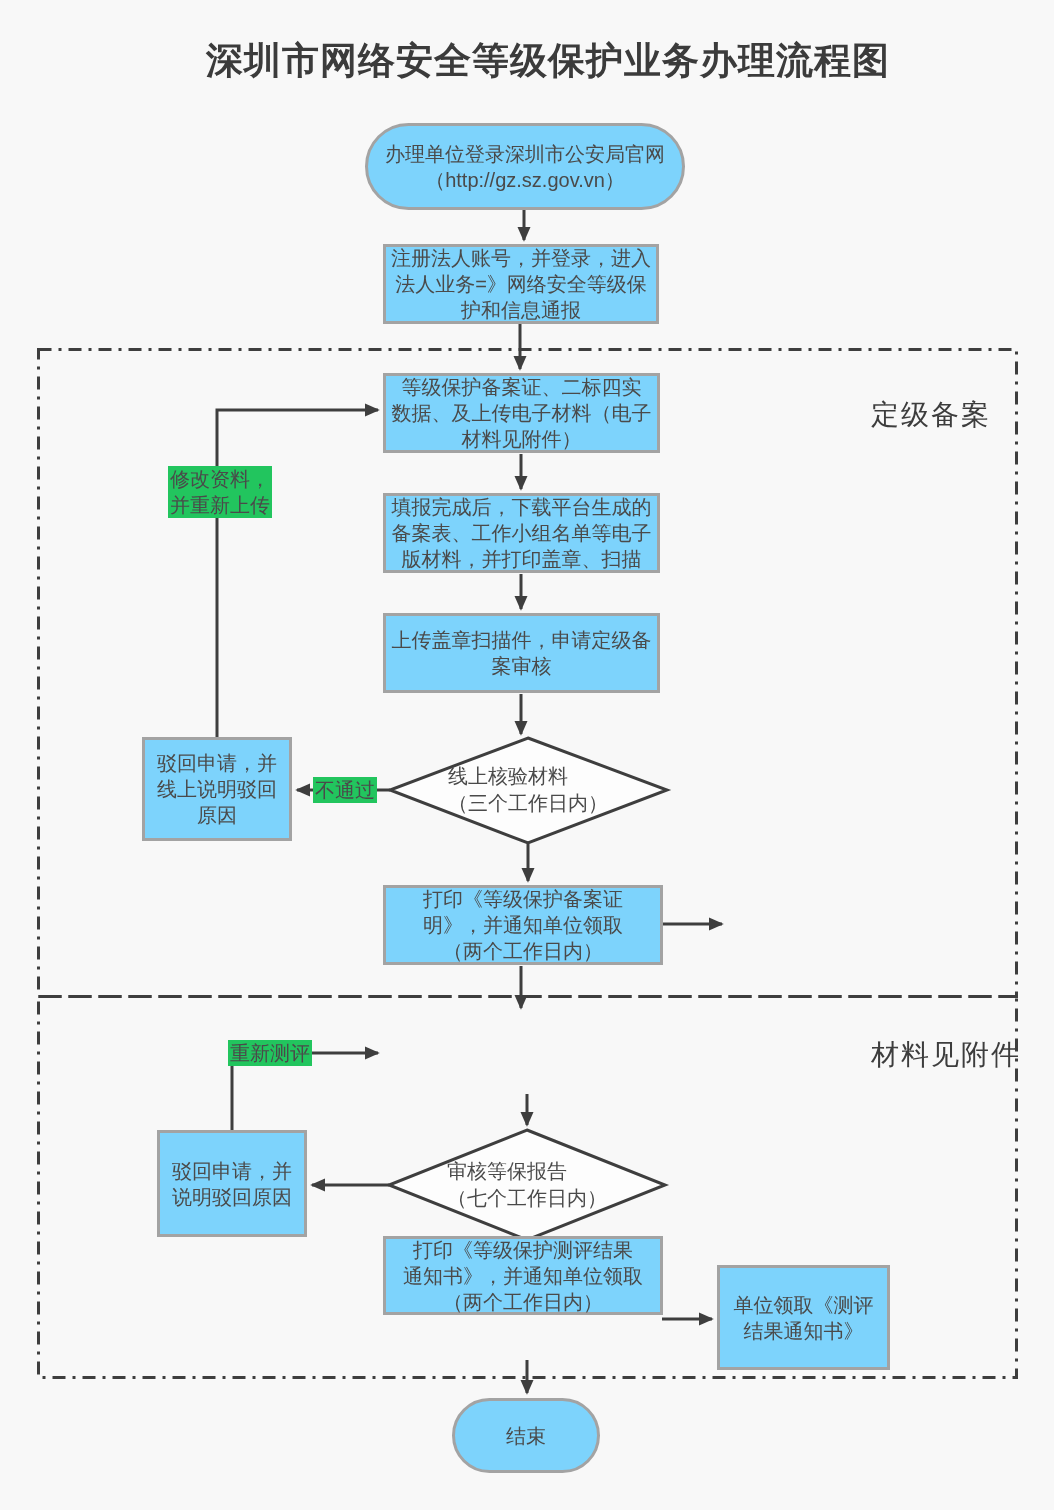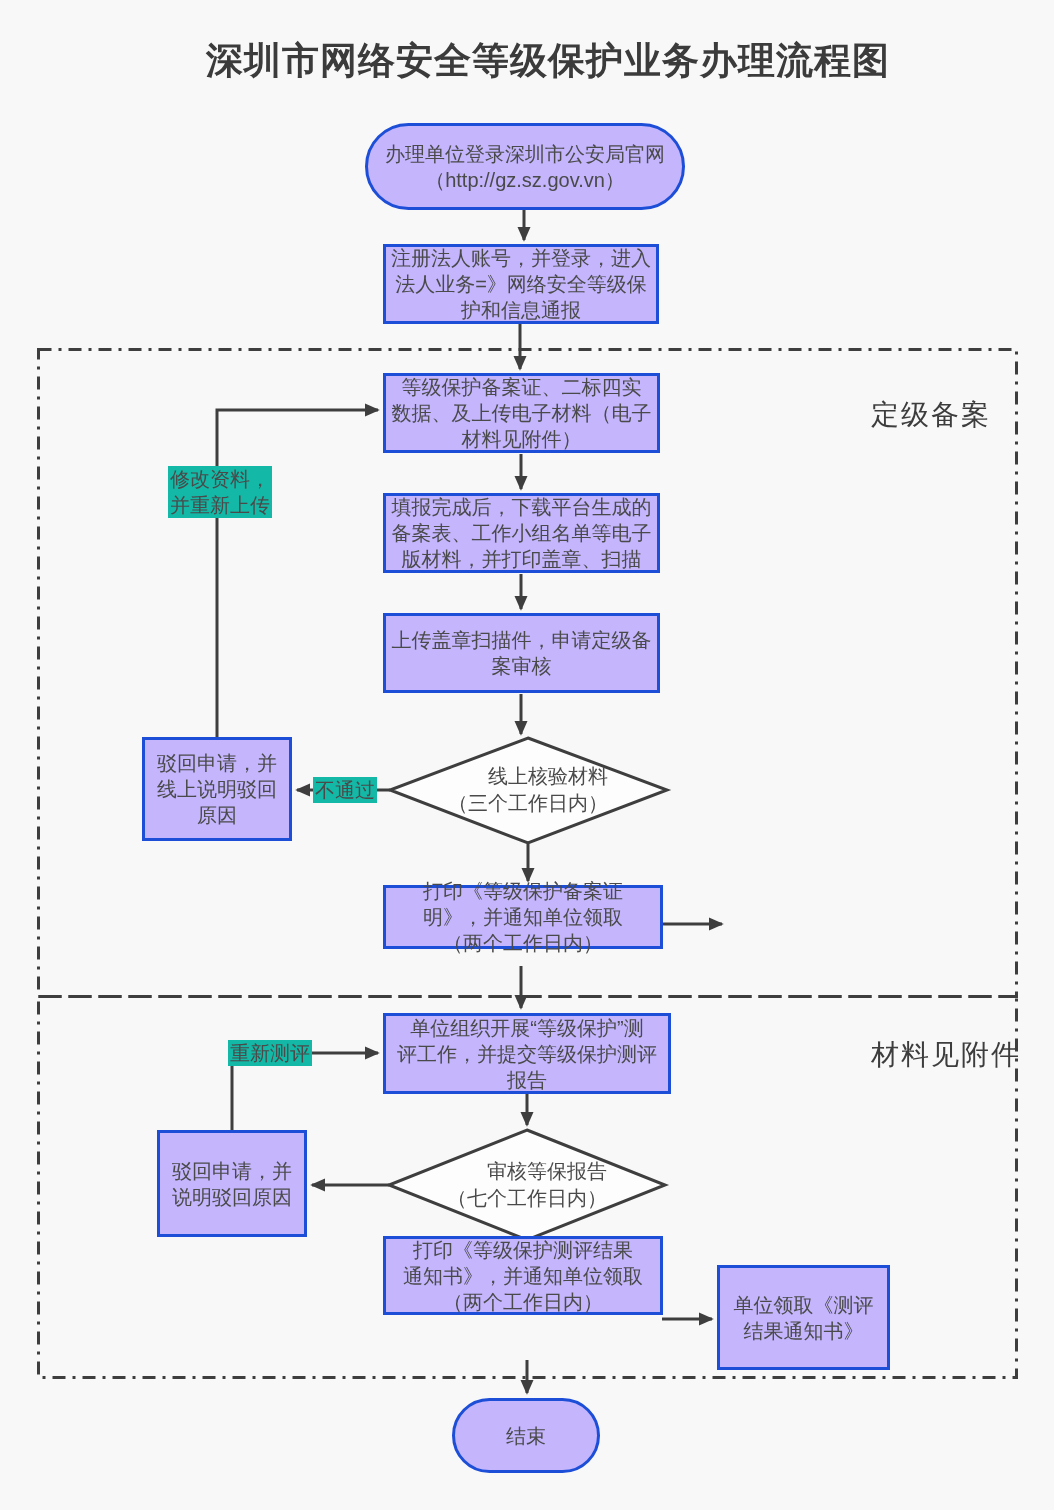--- a/index.html
+++ b/index.html
@@ -1,27 +1,27 @@
 <!DOCTYPE html>
 <html><head>
 <meta charset="utf-8">
 <style>
   html,body{margin:0;padding:0;background:#f8f8f8;}
   .canvas{position:relative;width:1054px;height:1510px;background:#f8f8f8;
           font-family:"Liberation Sans",sans-serif;color:#4a4a4a;overflow:hidden;}
   .title{position:absolute;top:36px;left:0;width:100%;text-align:center;
          font-size:37px;font-weight:bold;color:#3b3b3b;z-index:3;letter-spacing:1px;margin-left:21px;}
   svg.layer{position:absolute;left:0;top:0;z-index:1;}
-  .node{position:absolute;background:#c4b5fd;border:3px solid #1d4ed8;box-sizing:border-box;
+  .node{position:absolute;background:#7dd3fc;border:3px solid #a3a3a3;box-sizing:border-box;
         display:flex;align-items:center;justify-content:center;text-align:center;
         white-space:pre-line;font-size:20px;line-height:26px;z-index:2;}
   .stadium{border-radius:46px;}
   .dtext{position:absolute;display:flex;align-items:center;justify-content:center;
-         text-align:right;white-space:pre-line;font-size:20px;line-height:27px;z-index:2;}
-  .elabel{position:absolute;background:#14b8a6;font-size:20px;line-height:26px;
+         text-align:left;white-space:pre-line;font-size:20px;line-height:27px;z-index:2;}
+  .elabel{position:absolute;background:#22c55e;font-size:20px;line-height:26px;
           white-space:pre-line;padding:0 2px;z-index:3;}
   .seclabel{position:absolute;font-size:28px;color:#3d3d3d;letter-spacing:2px;z-index:2;margin-left:39px;}
 </style>
 </head>
 <body>
 
 <div class="canvas">
 
   <div class="title">深圳市网络安全等级保护业务办理流程图</div>
 
@@ -82,28 +82,25 @@
   <div class="node" style="left:383px;top:613px;width:277px;height:80px;">上传盖章扫描件，申请定级备
 案审核</div>
 
   <div class="dtext" style="left:408px;top:755px;width:240px;height:70px;">线上核验材料
 （三个工作日内）</div>
 
   <div class="node" style="left:142px;top:737px;width:150px;height:104px;">驳回申请，并
 线上说明驳回
 原因</div>
 
-  <div class="node" style="left:383px;top:885px;width:280px;height:64px;">打印《等级保护备案证
+  <div class="node" style="left:383px;top:885px;width:280px;height:80px;">打印《等级保护备案证
 明》，并通知单位领取
 （两个工作日内）</div>
 
 
-  <div class="node" style="left:383px;top:1013px;width:288px;height:81px;">单位组织开展“等级保护”测
-评工作，并提交等级保护测评
-报告</div>
 
   <div class="dtext" style="left:407px;top:1150px;width:240px;height:70px;">审核等保报告
 （七个工作日内）</div>
 
   <div class="node" style="left:157px;top:1130px;width:150px;height:107px;">驳回申请，并
 说明驳回原因</div>
 
   <div class="node" style="left:383px;top:1236px;width:280px;height:79px;">打印《等级保护测评结果
 通知书》，并通知单位领取
 （两个工作日内）</div>

